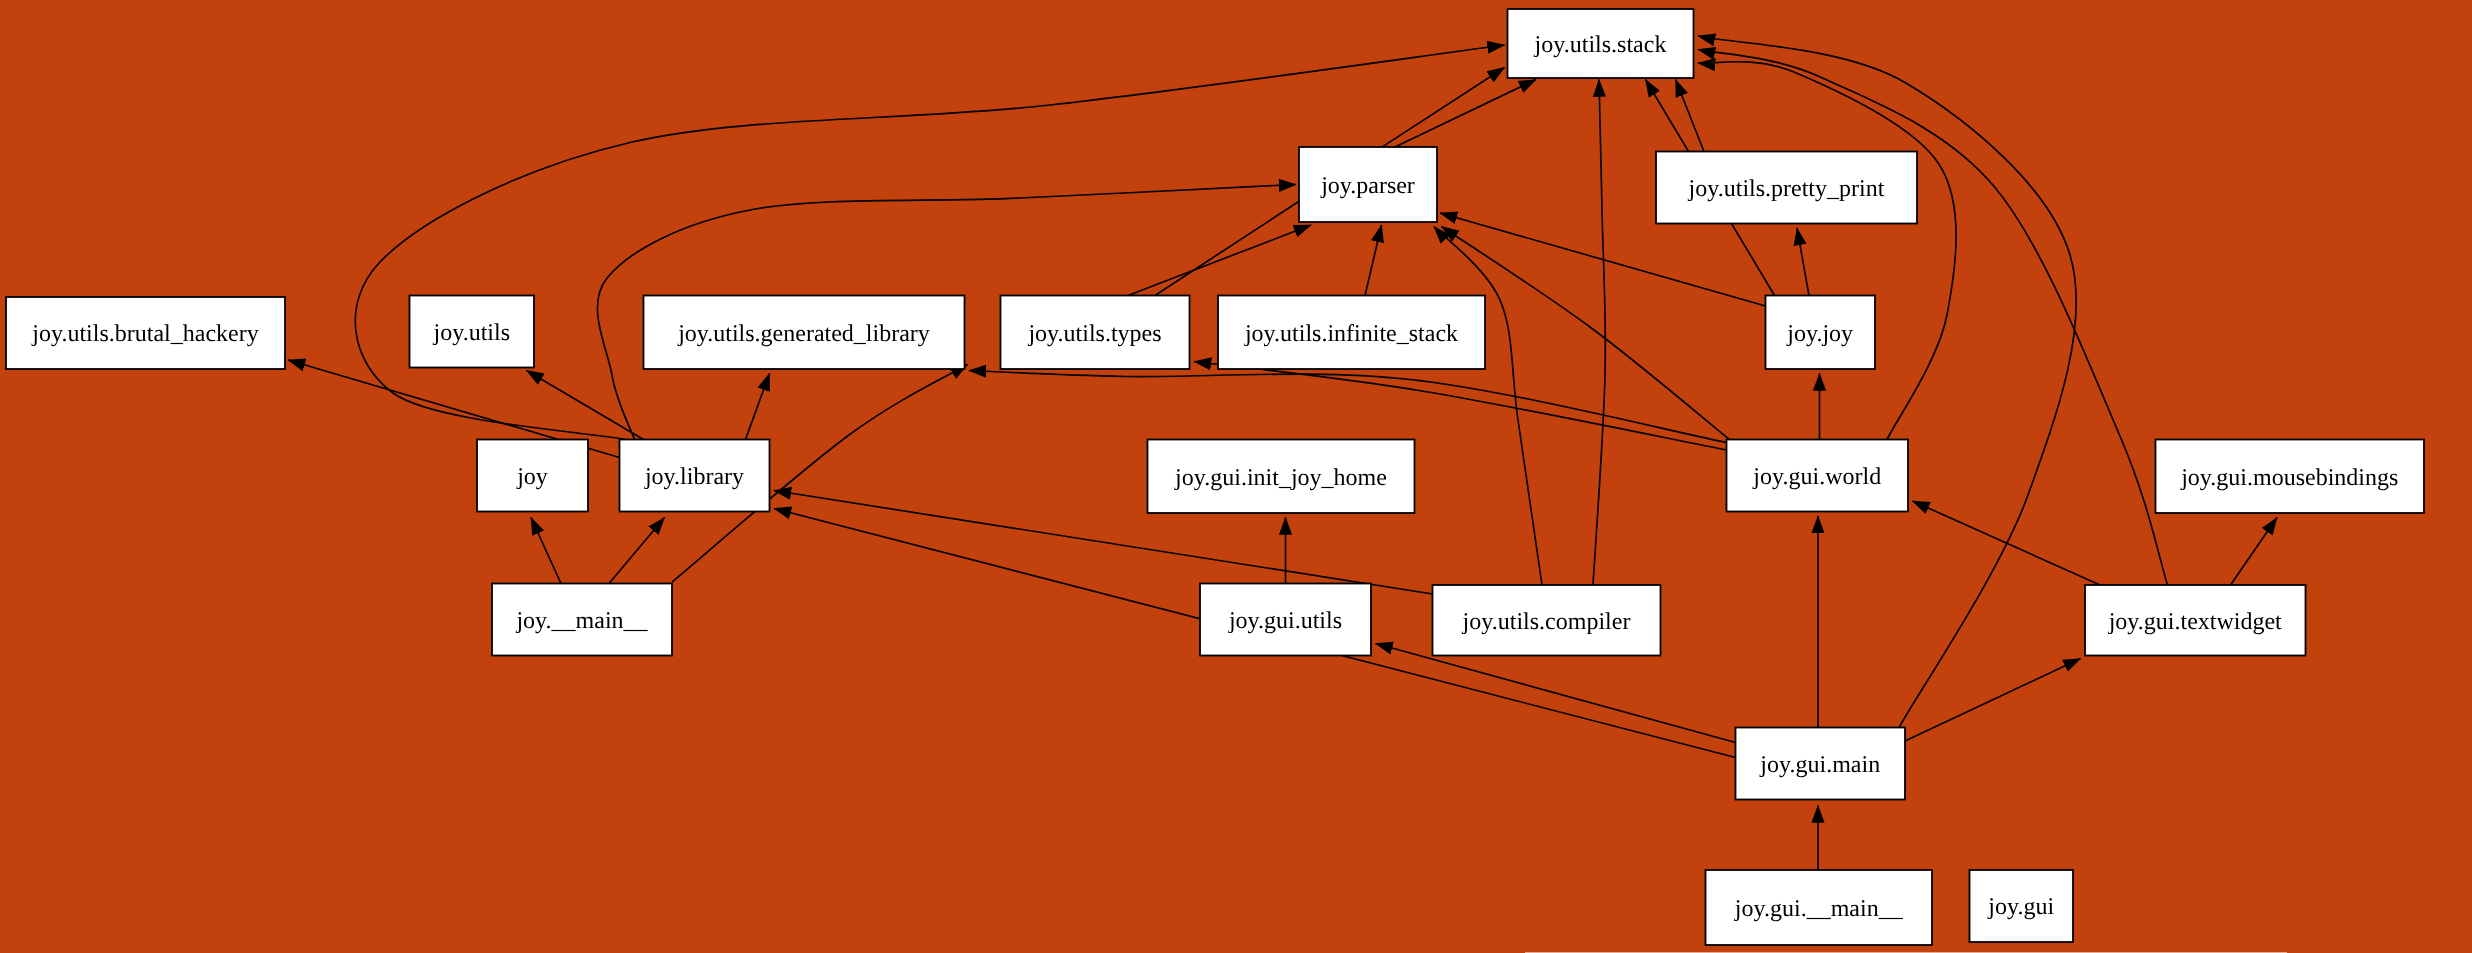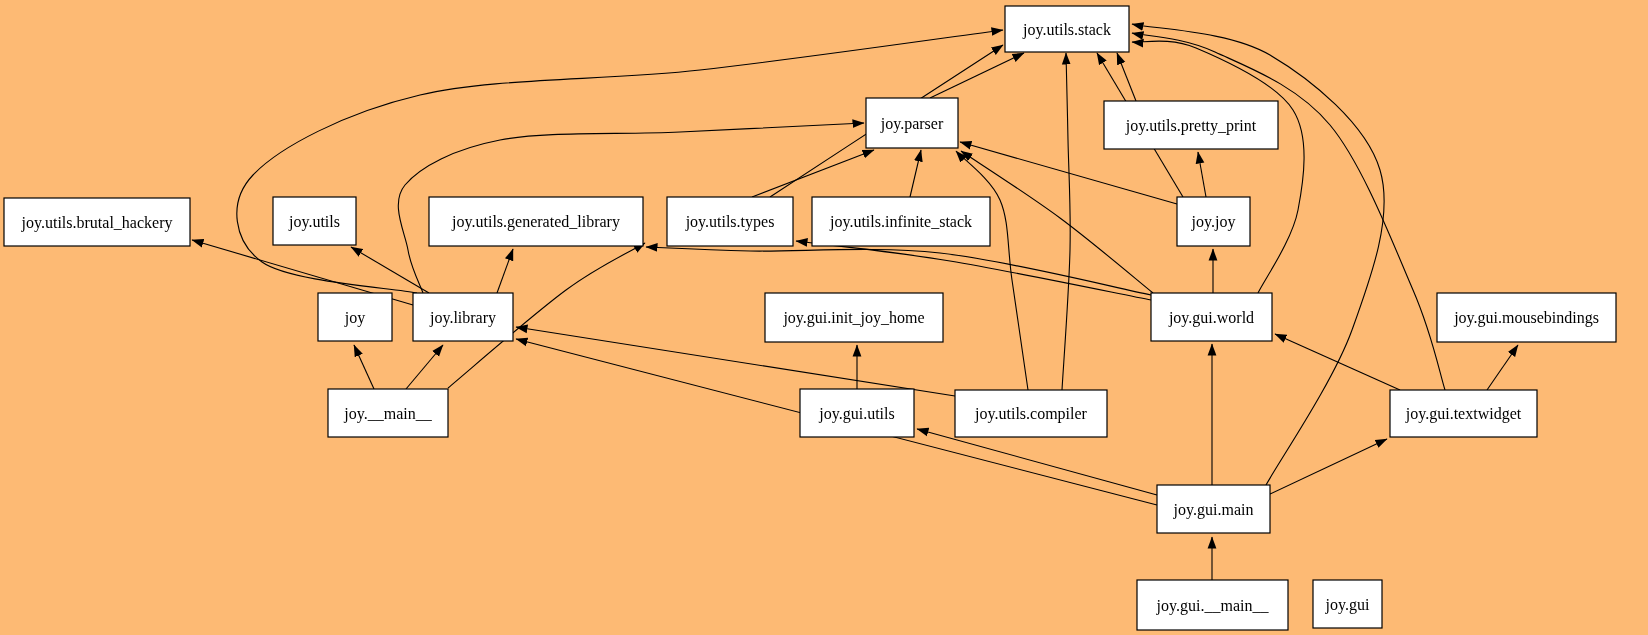--- a/index.html
+++ b/index.html
@@ -4,21 +4,21 @@
 <style>
   html, body {
     margin: 0;
     padding: 0;
     background: #ffffff;
   }
   .canvas {
     position: relative;
     width: 1648px;
     height: 635px;
-    background: #fdba74;
+    background: #c2410c;
     overflow: hidden;
     font-family: "Liberation Serif", "DejaVu Serif", serif;
   }
   svg { display: block; }
   .edge-path {
     fill: none;
     stroke: #000000;
     stroke-width: 1.1px;
   }
   .node-rect {

